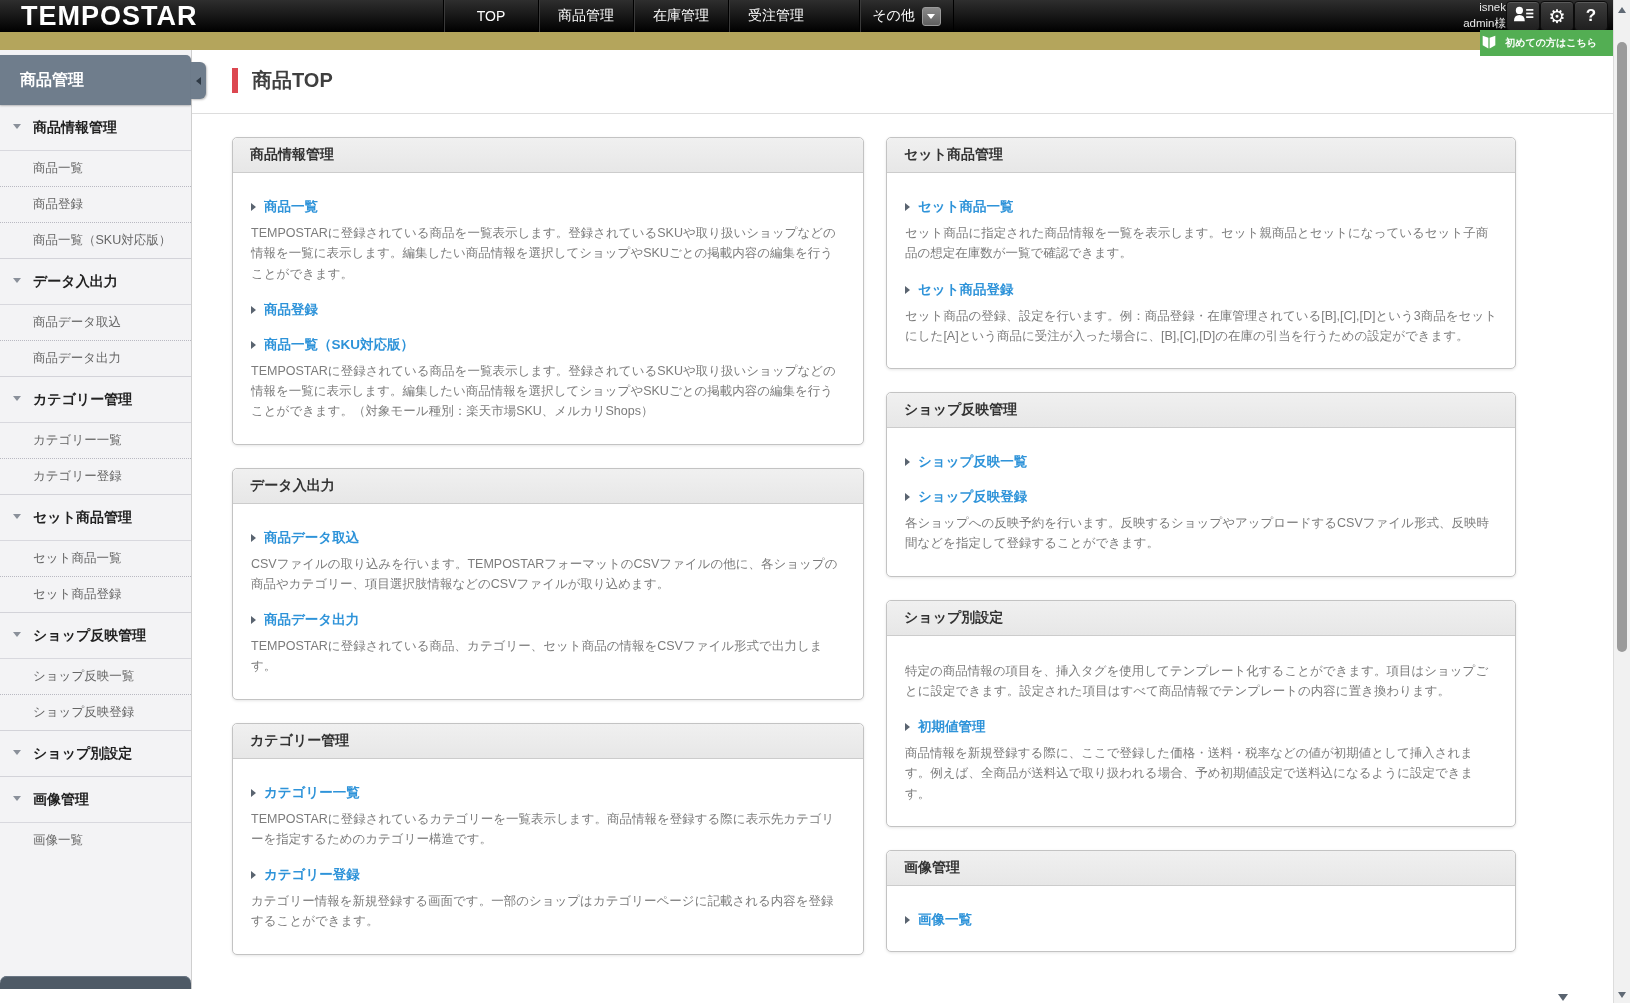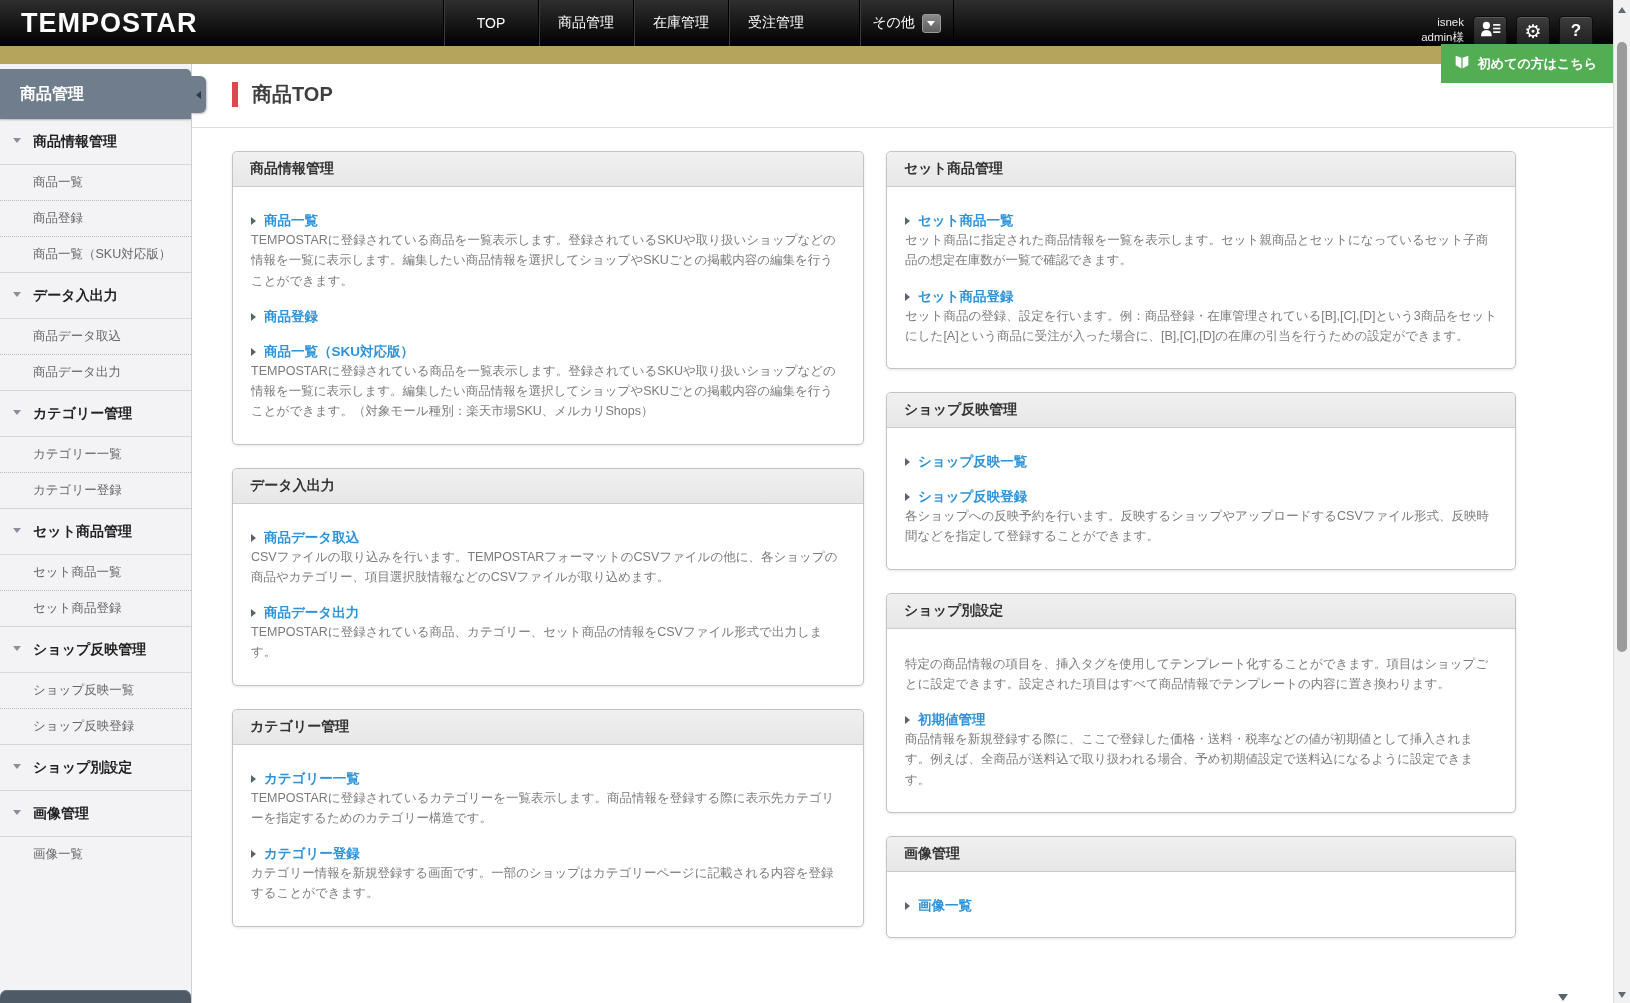--- a/index.html
+++ b/index.html
@@ -1,37 +1,37 @@
 <!DOCTYPE html>
 <html lang="ja"><head>
 <meta charset="utf-8">
 <style>
   * { margin:0; padding:0; box-sizing:border-box; }
   html,body { width:1630px; height:1003px; overflow:hidden; }
   body { font-family:"Liberation Sans","DejaVu Sans",sans-serif; background:#fff; }
   .page { position:relative; width:1630px; height:1003px; overflow:hidden; background:#fff; }
 
   
-  .topbar { position:relative; height:46px; background:linear-gradient(180deg,#2e2e2e 0%,#151515 55%,#000 100%); display:flex; align-items:stretch; padding-right:37px; }
+  .topbar { position:relative; height:32px; background:linear-gradient(180deg,#2e2e2e 0%,#151515 55%,#000 100%); display:flex; align-items:stretch; padding-right:22px; }
   .logo-wrap { flex:0 0 443px; display:flex; align-items:center; padding-left:21px; }
   .logo { color:#fff; font-size:27px; font-weight:800; letter-spacing:1px; }
   .nav { display:flex; align-items:stretch; }
   .nav-item { min-width:95px; display:flex; align-items:center; justify-content:center; gap:7px; color:#fff; font-size:14px; padding:0 12px; border-left:1px solid #000; box-shadow:inset 1px 0 0 #3a3a3a; cursor:pointer; }
   .nav-item:last-child { border-right:1px solid #000;margin-left:36px; }
   .nav-dd { width:19px; height:19px; background:linear-gradient(#8a8a8a,#5f5f5f); border:1px solid #9a9a9a; border-radius:3px; display:flex; align-items:center; justify-content:center; }
   .nav-dd .tri { width:0; height:0; border-left:4px solid transparent; border-right:4px solid transparent; border-top:5px solid #fff; }
-  .user-area { margin-left:auto; display:flex; align-items:flex-end; gap:9px; }
+  .user-area { margin-left:auto; display:flex; align-items:center; }
   .user-name { color:#e8e8e8; font-size:11.5px; text-align:right; line-height:1.35; }
   .hdr-btn { width:34px; height:30px; background:linear-gradient(#3d3d3d,#1f1f1f); border:1px solid #0c0c0c; box-shadow:inset 0 1px 0 #5a5a5a; border-radius:4px; display:flex; align-items:center; justify-content:center; cursor:pointer; color:#fff; }
   .hdr-btn .q { font-size:17px; font-weight:bold; color:#fff; }
   .gear-glyph { font-size:19px; line-height:1; }
 
   
   .goldbar { position:relative; height:18px; background:#b4a55c; }
-  .beginner-badge { position:absolute; top:-2px; right:17px; height:39px; background:#53ae53; display:flex; align-items:center; gap:8px; padding:0 16px 0 13px; color:#fff; font-size:13px; font-weight:bold; cursor:pointer; }
+  .beginner-badge { position:absolute; top:-2px; right:17px; height:26px; background:#53ae53; display:flex; align-items:center; gap:8px; padding:0 16px 0 1px; color:#fff; font-size:10px; font-weight:bold; cursor:pointer; }
 
   
   .body-row { display:flex; height:939px; }
 
   
   .sidebar { position:relative; flex:0 0 192px; width:192px; background:#f3f3f5; border-right:1px solid #cfcfcf; display:flex; flex-direction:column; z-index:2; }
   .sidebar-header { position:relative; margin-top:5px; height:50px; background:#6f7d8c; color:#fff; font-size:16px; font-weight:bold; display:flex; align-items:center; padding-left:20px; border-radius:0 5px 0 0; box-shadow:0 1px 2px rgba(0,0,0,.25); }
   .collapse-tab { position:absolute; right:-15px; top:7px; width:15px; height:37px; background:#6f7d8c; border-radius:0 6px 6px 0; display:flex; align-items:center; justify-content:center; cursor:pointer; box-shadow:1px 1px 2px rgba(0,0,0,.25); }
   .collapse-tab .arrow-left { width:0; height:0; border-top:4px solid transparent; border-bottom:4px solid transparent; border-right:5px solid #2e3944; }
   .sidebar-nav { flex:0 0 auto; }
@@ -53,21 +53,21 @@
   .col-left { width:632px; }
   .col-right { width:630px; }
 
   .card { border:1px solid #c3c3c3; border-radius:5px; background:#fff; box-shadow:0 1px 3px rgba(0,0,0,.10); }
   .card-header { background:linear-gradient(#f0f0f0,#e7e7e7); border-bottom:1px solid #ccc; border-radius:5px 5px 0 0; padding:8px 17px; font-size:14px; font-weight:bold; color:#333; }
   .card-body { padding:8px 18px 22px; }
   .link-block { margin-top:17px; }
   .link-row { display:flex; align-items:center; gap:8px; }
   .link-arrow { width:0; height:0; border-top:4px solid transparent; border-bottom:4px solid transparent; border-left:5px solid #5a6470; }
   .card-link { color:#2e93d9; font-size:13.5px; font-weight:bold; text-decoration:none; cursor:pointer; }
-  .link-desc { color:#7c7c7c; font-size:12.5px; line-height:1.62; }
+  .link-desc { margin-top:7px; color:#7c7c7c; font-size:12.5px; line-height:1.62; }
 
   
   .scrollbar { position:absolute; top:0; right:0; width:17px; height:1003px; background:#f1f1f1; border-left:1px solid #dcdcdc; z-index:10; }
   .sb-up { position:absolute; top:7px; left:4px; width:0; height:0; border-left:4px solid transparent; border-right:4px solid transparent; border-bottom:6px solid #606a75; }
   .sb-down { position:absolute; bottom:5px; left:4px; width:0; height:0; border-left:4px solid transparent; border-right:4px solid transparent; border-top:6px solid #606a75; }
   .sb-thumb { position:absolute; top:42px; left:3px; width:10px; height:610px; background:#9b9b9b; border-radius:6px; }
   .page-down-hint { position:absolute; right:62px; bottom:2px; width:0; height:0; border-left:5px solid transparent; border-right:5px solid transparent; border-top:7px solid #5a6470; }
 </style>
 </head>
 <body>

